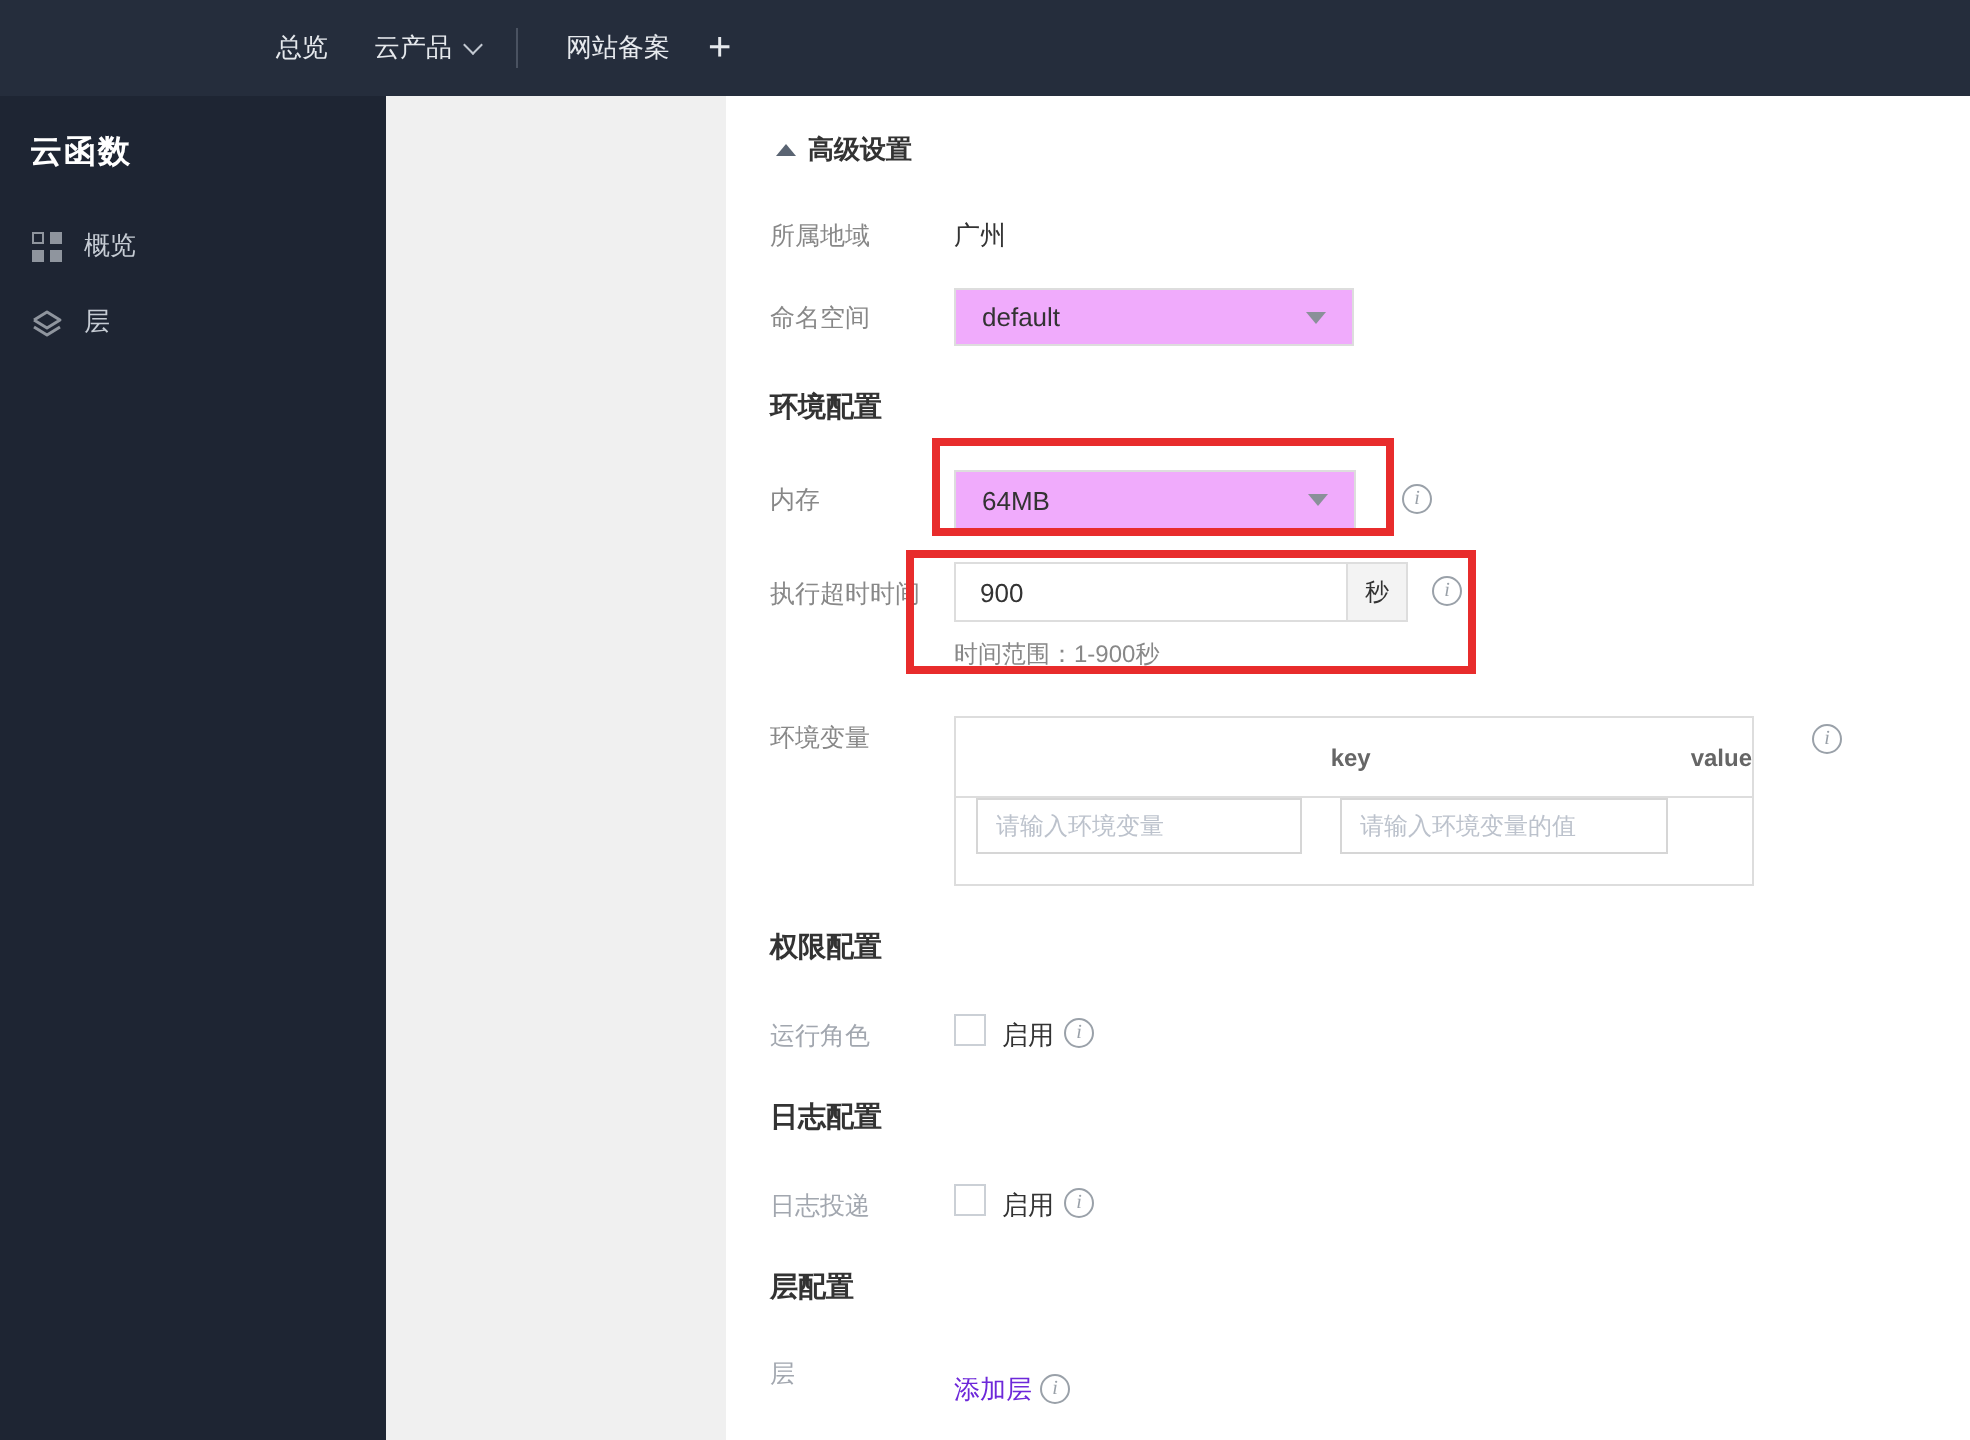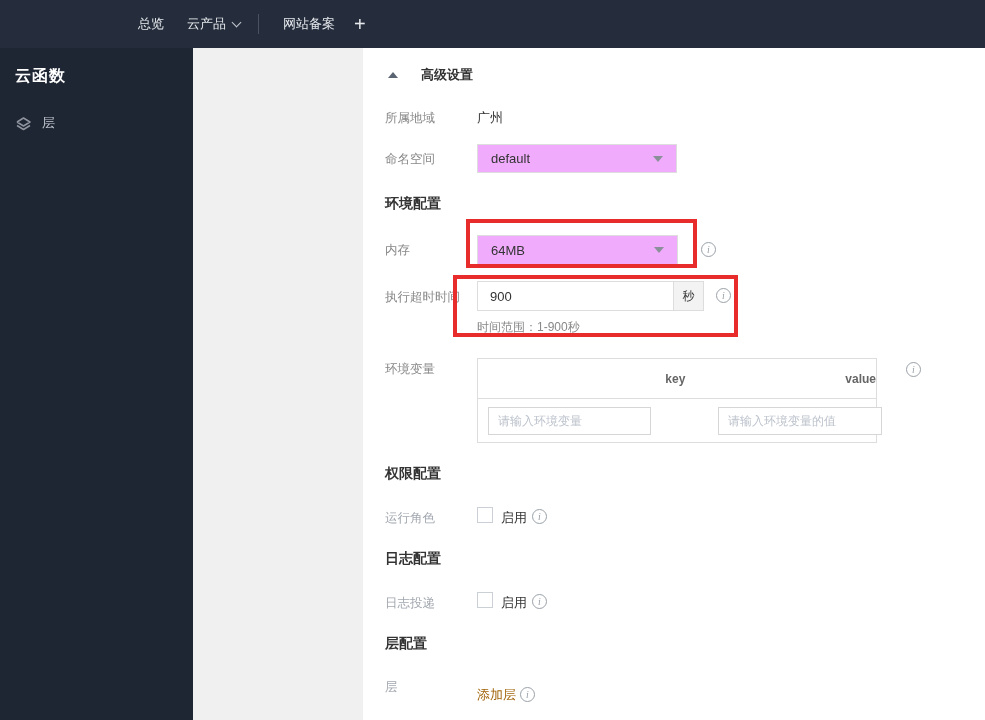--- a/index.html
+++ b/index.html
@@ -23,43 +23,43 @@
   .side-item { position:relative; height:38px; display:flex; align-items:center; padding-left:15px; color:#c6ccd4; font-size:13px; cursor:pointer; }
   .side-item.selected { background:#2b3344; color:#fff; }
   .side-icon { width:17px; height:17px; margin-right:10px; display:inline-flex; align-items:center; justify-content:center; }
 
   
   .subpanel { position:absolute; left:193px; top:48px; width:170px; height:672px; background:#f0f0f0; z-index:10; }
 
   
   .content { position:absolute; left:363px; top:48px; width:622px; height:672px; background:#fff; }
   .abs { position:absolute; }
-  .toggle-row { left:25px; top:18px; display:flex; align-items:center; cursor:pointer;gap:17px; }
+  .toggle-row { left:25px; top:18px; display:flex; align-items:center; cursor:pointer; }
   .tri-up { width:0; height:0; border-left:5px solid transparent; border-right:5px solid transparent; border-bottom:6px solid #5a6472; margin-right:6px; }
   .toggle-label { font-size:13px; font-weight:bold; color:#333; }
   .form-label { font-size:12.5px; color:#888; }
   .form-label.dim { color:#a2a7af; }
   .form-value { font-size:13px; color:#333; }
   .section-header { font-size:14px; font-weight:bold; color:#333; }
   .select { border:1px solid #ddd; background:#f0abfc; display:flex; align-items:center; padding:0 13px; cursor:pointer; }
   .select .sel-text { font-size:13px; color:#333; flex:1; }
   .tri-down { width:0; height:0; border-left:5px solid transparent; border-right:5px solid transparent; border-top:6px solid #8a9099; }
   .text-input { border:1px solid #ddd; background:#fff; font-size:13px; color:#333; padding:0 12px; font-family:"Liberation Sans", sans-serif; outline:none; }
   .suffix { border:1px solid #ddd; border-left:1px solid #ddd; background:#f3f3f3; display:flex; align-items:center; justify-content:center; font-size:12px; color:#333; cursor:pointer; }
   .hint { font-size:12px; color:#888; }
   .info { display:inline-flex; width:15px; height:15px; border:1px solid #9aa1a9; border-radius:50%; color:#9aa1a9; font-size:10px; align-items:center; justify-content:center; font-family:"Liberation Serif", serif; font-style:italic; cursor:pointer; background:#fff; }
   .env-table { border:1px solid #ddd; background:#fff; }
   .env-head { display:flex; height:40px; align-items:center; border-bottom:1px solid #ddd;justify-content:flex-end; }
   .env-head span { font-size:12px; font-weight:bold; color:#666; }
-  .env-body { display:flex; align-items:center; height:44px;gap:48px; }
+  .env-body { display:flex; align-items:flex-start; height:44px; }
   .ph-input { border:1px solid #d6d6d6; height:28px; font-size:12px; color:#333; padding:0 9px; font-family:"Liberation Sans", sans-serif; outline:none; }
   .ph-input::placeholder { color:#bcc2cc; }
   .checkbox { width:16px; height:16px; border:1px solid #cbd0d6; background:#fff; display:inline-block; cursor:pointer; }
   .enable-label { font-size:13px; color:#333; }
-  .link { font-size:13px; color:#a16207; cursor:pointer; }
+  .link { font-size:13px; color:#6d28d9; cursor:pointer; }
   .annotation { position:absolute; border:4px solid #e82c2c; z-index:40; pointer-events:none; }
 
   
   .grid-icon { position:relative; width:15px; height:15px; }
   .grid-icon i { position:absolute; width:6px; height:6px; background:#8f959e; }
   .grid-icon i.hollow { background:transparent; border:1.5px solid #8f959e; }
   .gi-tl { left:0; top:0; } .gi-tr { right:0; top:0; } .gi-bl { left:0; bottom:0; } .gi-br { right:0; bottom:0; }
 </style>
 </head>
 <body>
@@ -79,20 +79,31 @@
       <span>网站备案</span>
     </div>
     <div class="nav-plus">
         <span>+</span>
       </div>
   </div>
 
   <div class="sidebar">
     <div class="sidebar-title">云函数</div>
     <div class="side-items">
+      <div class="side-item">
+        <span class="side-icon">
+          <span class="grid-icon">
+              <i class="gi-tl hollow"></i>
+              <i class="gi-tr"></i>
+              <i class="gi-bl"></i>
+              <i class="gi-br"></i>
+            </span>
+        </span>
+        <span>概览</span>
+      </div>
       <div class="side-item">
         <span class="side-icon">
           <svg width="17" height="17" viewBox="0 0 17 17">
             <polyline points="2,7 8.5,3 15,7 8.5,11 2,7" fill="none" stroke="#8f959e" stroke-width="1.5" stroke-linejoin="round"></polyline>
             <polyline points="2,10.5 8.5,14.5 15,10.5" fill="none" stroke="#8f959e" stroke-width="1.5" stroke-linejoin="round"></polyline>
           </svg>
         </span>
         <span>层</span>
       </div>
     </div>

